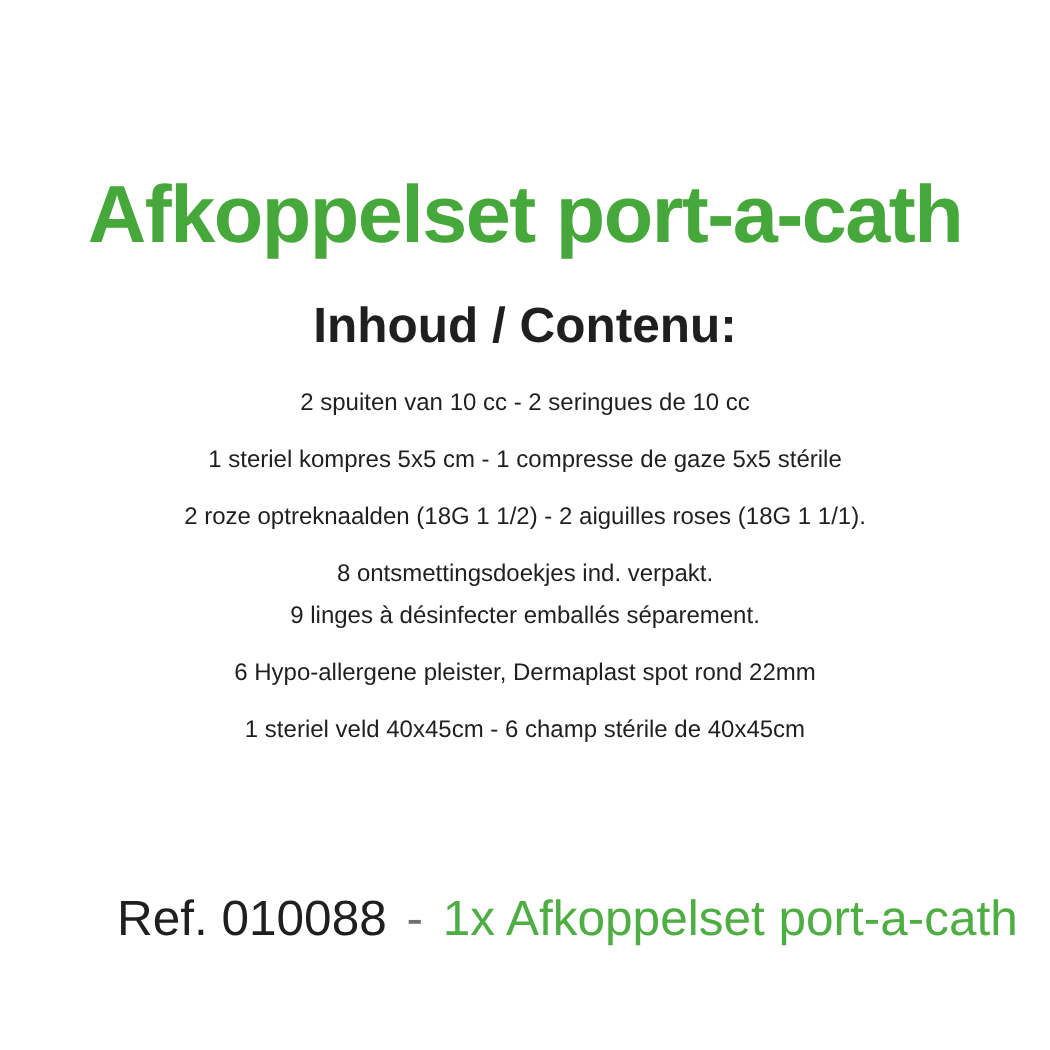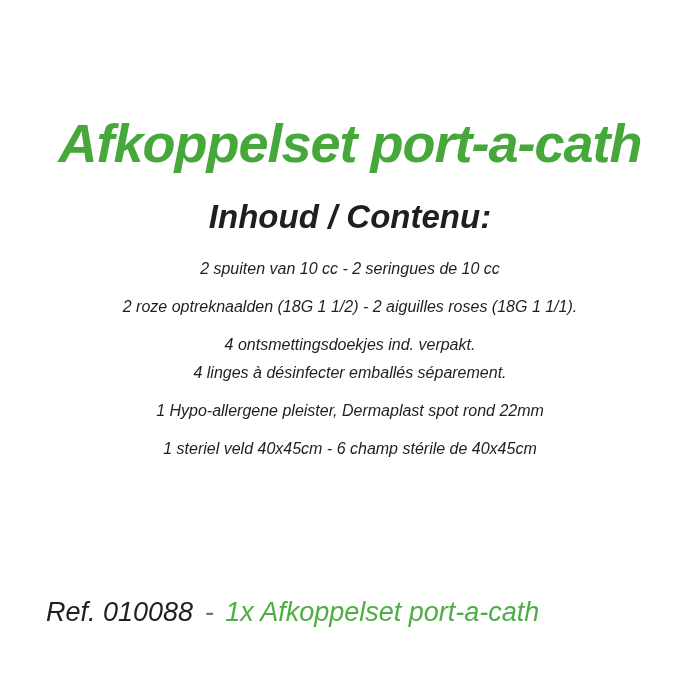--- a/index.html
+++ b/index.html
@@ -21,21 +21,20 @@
     font-family: "Liberation Sans", sans-serif;
     color: var(--text-color);
     overflow: hidden;
   }
   .page {
     width: 700px;
     height: 668px;
     position: relative;
     text-align: center;
     background: var(--page-bg);
-    font-style: italic;
   }
   .title {
     margin: 0;
     padding-top: 112px;
     font-size: 54px;
     line-height: 1.15;
     font-weight: bold;
     letter-spacing: -1px;
     color: var(--title-green);
     white-space: nowrap;
@@ -55,46 +54,47 @@
     padding: 6px 0;
     font-size: 16px;
     line-height: 26px;
     color: var(--text-color);
     white-space: nowrap;
   }
   .line.tight-bottom { padding-bottom: 1px; }
   .line.tight-top    { padding-top: 1px; }
   .ref-line {
     position: absolute;
-    left: 46px;
+    left: 78px;
     top: 596px;
-    font-size: 27px;
+    font-size: 33px;
     line-height: 32px;
     text-align: right;
     white-space: nowrap;
   }
   .ref-line .ref-number { color: var(--text-color); }
   .ref-line .separator  { color: var(--separator-color); padding: 0 4px; }
   .ref-line .product    { color: var(--footer-green); }
 </style>
 </head>
 <body>
 
 <div class="page">
 
   <h1 class="title">Afkoppelset port-a-cath</h1>
 
   <h2 class="subtitle">Inhoud / Contenu:</h2>
 
   <div class="lines">
     <p class="line">2 spuiten van 10 cc - 2 seringues de 10 cc</p>
+    <p class="line">1 steriel kompres 5x5 cm - 1 compresse de gaze 5x5 stérile</p>
     <p class="line">2 roze optreknaalden (18G 1 1/2) -  2 aiguilles roses (18G 1 1/1).</p>
-    <p class="line tight-bottom">4 ontsmettingsdoekjes ind. verpakt.</p>
-    <p class="line tight-top">4 linges à désinfecter emballés séparement.</p>
-    <p class="line">1 Hypo-allergene pleister, Dermaplast spot rond 22mm</p>
+    <p class="line tight-bottom">8 ontsmettingsdoekjes ind. verpakt.</p>
+    <p class="line tight-top">9 linges à désinfecter emballés séparement.</p>
+    <p class="line">6 Hypo-allergene pleister, Dermaplast spot rond 22mm</p>
     <p class="line">1 steriel veld 40x45cm - 6 champ stérile de 40x45cm</p>
   </div>
 
   <div class="ref-line">
     <span class="ref-number">Ref. 010088</span>
     <span class="separator">-</span>
     <span class="product">1x Afkoppelset port-a-cath</span>
   </div>
 
 </div>

